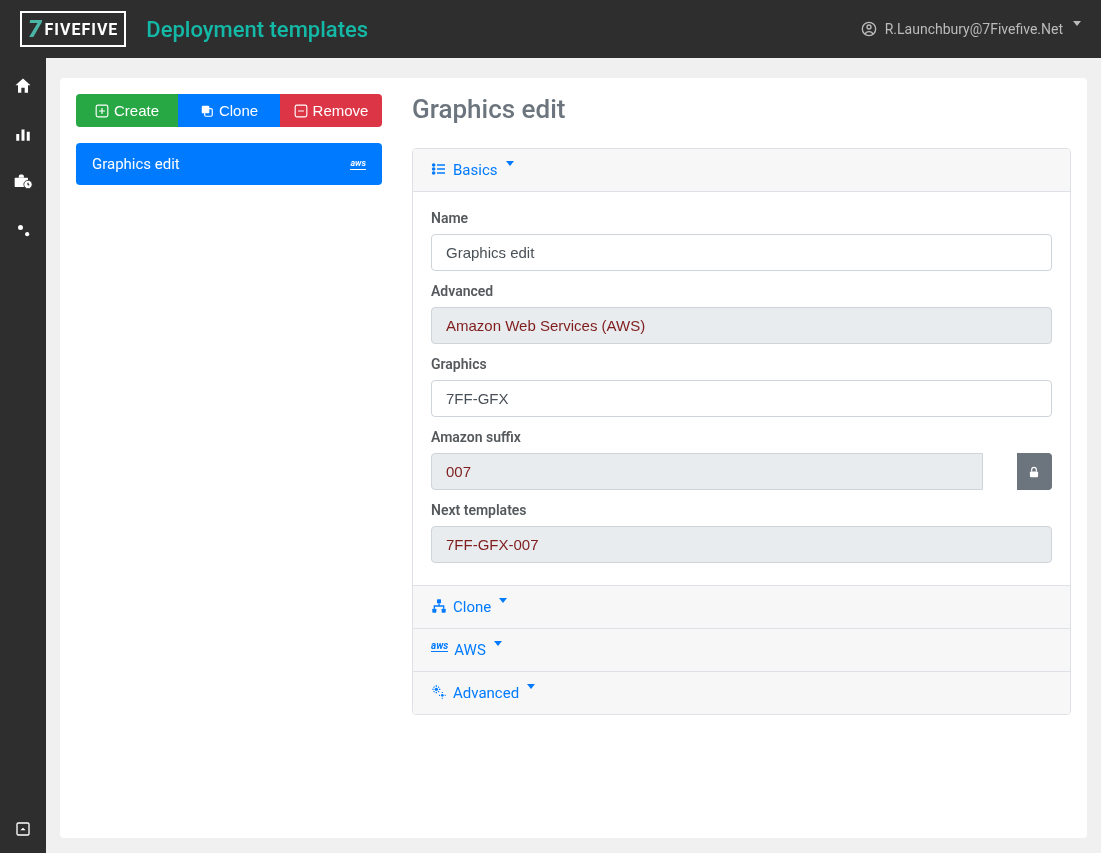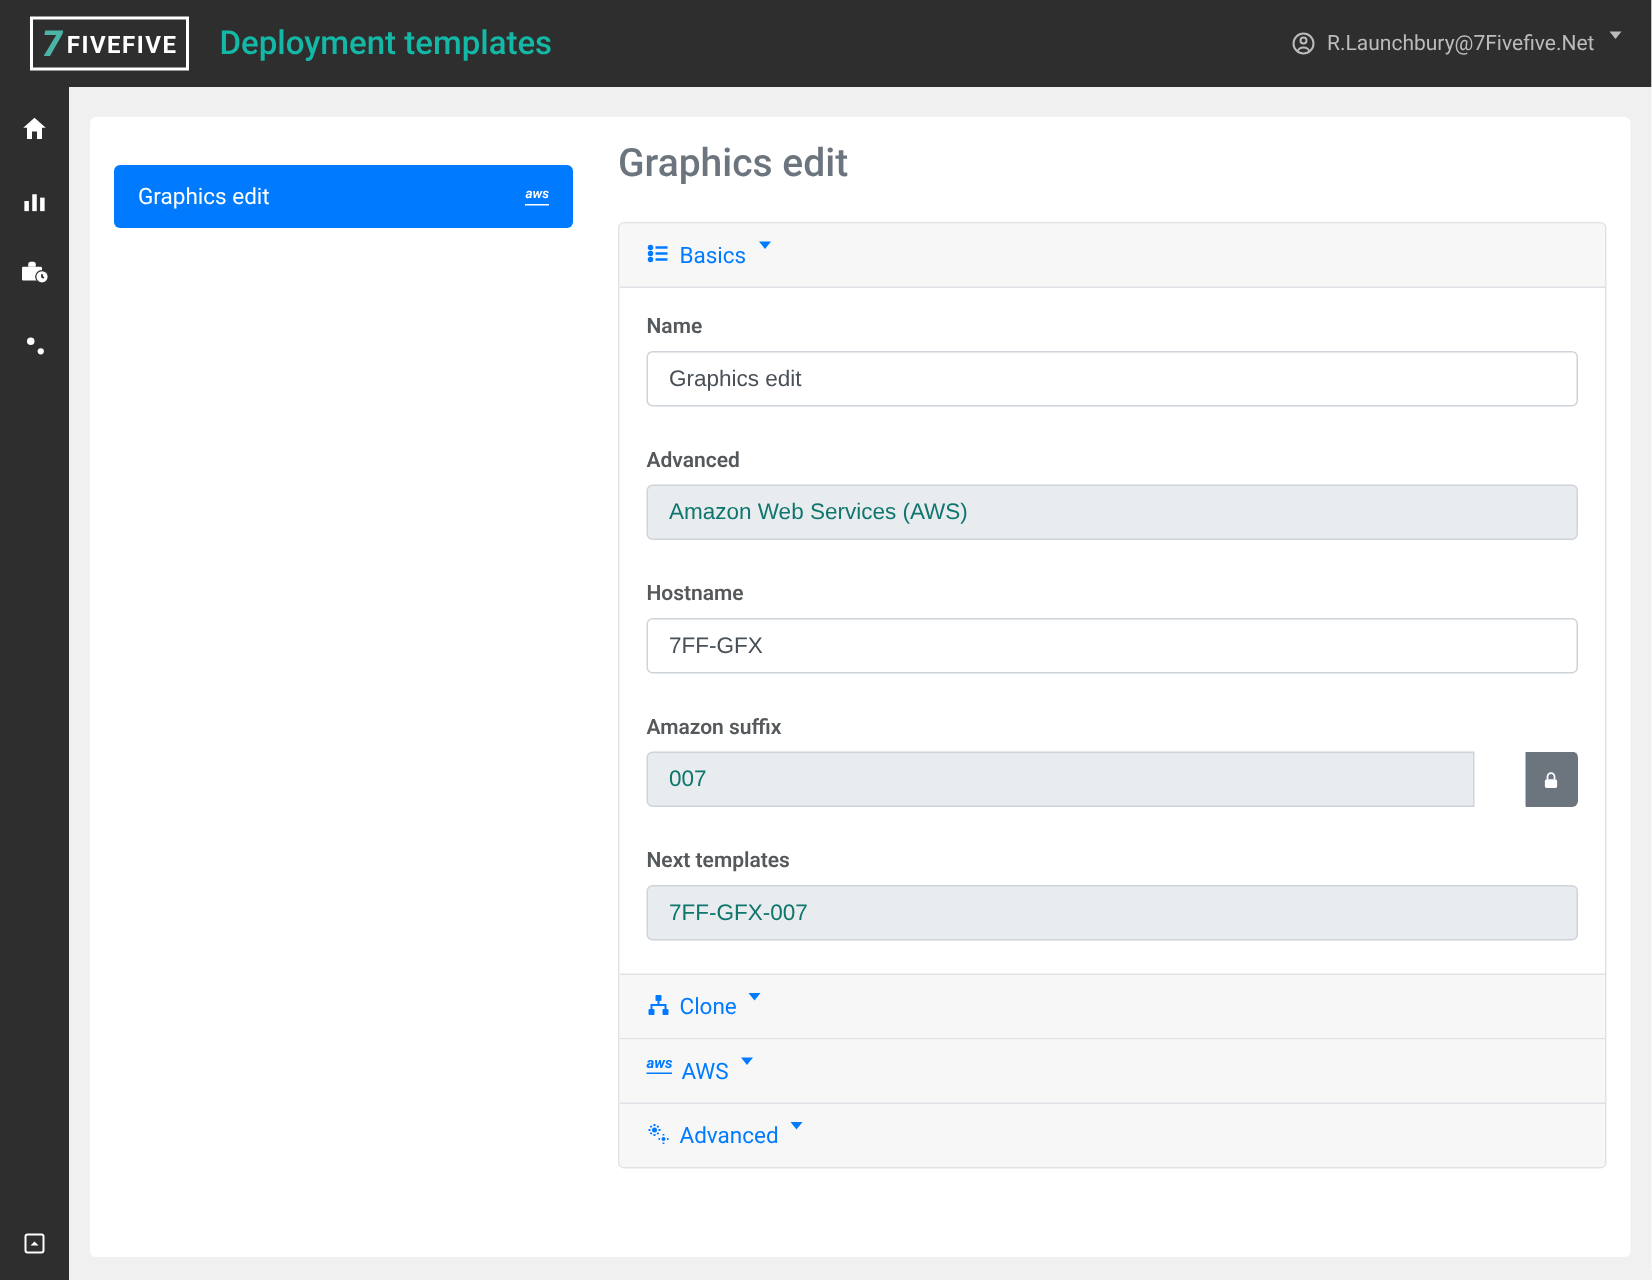--- a/index.html
+++ b/index.html
@@ -159,41 +159,41 @@
     align-items: flex-start;
     gap: 6px;
   }
   .accordion-header.collapsed { border-bottom: 1px solid #dee2e6; }
   .accordion-header:last-of-type { border-bottom: none; }
   .accordion-body {
     padding: 18px;
     background: #fff;
     border-bottom: 1px solid #dee2e6;
   }
-  .form-group { margin-bottom: 28px; }
+  .form-group { margin-bottom: 12px; }
   .form-group:last-child { margin-bottom: 4px; }
   .form-label {
     display: block;
     font-size: 14px;
     font-weight: 600;
     color: #55595c;
     margin-bottom: 8px;
   }
   .form-control {
     width: 100%;
     padding: 9px 14px;
     font-size: 15px;
     border: 1px solid #ced4da;
     border-radius: 4px;
     background: #fff;
     color: #495057;
   }
   .form-control.readonly {
     background: #e9ecef;
-    color: #0f766e;
+    color: #7f1d1d;
   }
   .input-group {
     display: flex;
     gap: 34px;
   }
   .input-group .form-control {
     border-top-right-radius: 0;
     border-bottom-right-radius: 0;
   }
   .input-addon {
@@ -284,20 +284,43 @@
         <rect x="3" y="3" width="18" height="18" rx="2" fill="none" stroke="#fff" stroke-width="2"></rect>
         <path d="M8 14l4-4 4 4z"></path>
       </svg>
   </div>
 </div>
 
 <div class="main">
   <div class="content-wrapper">
 
     <div class="left-panel">
+      <div class="btn-group">
+        <button class="btn btn-success">
+          <svg width="14" height="14" viewBox="0 0 24 24" fill="#fff">
+              <rect x="2" y="2" width="20" height="20" rx="3" fill="none" stroke="#fff" stroke-width="2"></rect>
+              <path d="M12 7v10M7 12h10" stroke="#fff" stroke-width="2"></path>
+            </svg>
+          <span>Create</span>
+        </button>
+        <button class="btn btn-primary">
+          <svg width="14" height="14" viewBox="0 0 24 24" fill="#fff">
+              <rect x="8" y="8" width="13" height="13" rx="2" fill="none" stroke="#fff" stroke-width="2"></rect>
+              <rect x="3" y="3" width="13" height="13" rx="2" fill="#fff"></rect>
+            </svg>
+          <span>Clone</span>
+        </button>
+        <button class="btn btn-danger">
+          <svg width="14" height="14" viewBox="0 0 24 24" fill="#fff">
+              <rect x="2" y="2" width="20" height="20" rx="3" fill="none" stroke="#fff" stroke-width="2"></rect>
+              <path d="M7 12h10" stroke="#fff" stroke-width="2"></path>
+            </svg>
+          <span>Remove</span>
+        </button>
+      </div>
       <div class="template-list">
         <div class="template-item">
           <span>Graphics edit</span>
           <span class="aws-tag">aws</span>
         </div>
       </div>
     </div>
 
     <div class="right-panel">
       <h2 class="page-title">Graphics edit</h2>
@@ -319,21 +342,21 @@
         <div class="accordion-body">
           <div class="form-group">
             <label class="form-label">Name</label>
             <input class="form-control" value="Graphics edit" style="">
           </div>
           <div class="form-group">
             <label class="form-label">Advanced</label>
             <input class="form-control readonly" readonly="" value="Amazon Web Services (AWS)" style="">
           </div>
           <div class="form-group">
-            <label class="form-label">Hostname</label>
+            <label class="form-label">Graphics</label>
             <input class="form-control" value="7FF-GFX" style="">
           </div>
           <div class="form-group">
             <label class="form-label">Amazon suffix</label>
             <div class="input-group">
               <input class="form-control readonly" readonly="" value="007" style="">
               <div class="input-addon">
                 <svg width="14" height="14" viewBox="0 0 24 24" fill="#fff">
                     <rect x="5" y="11" width="14" height="10" rx="2"></rect>
                     <path d="M8 11V8a4 4 0 018 0v3" fill="none" stroke="#fff" stroke-width="2"></path>

